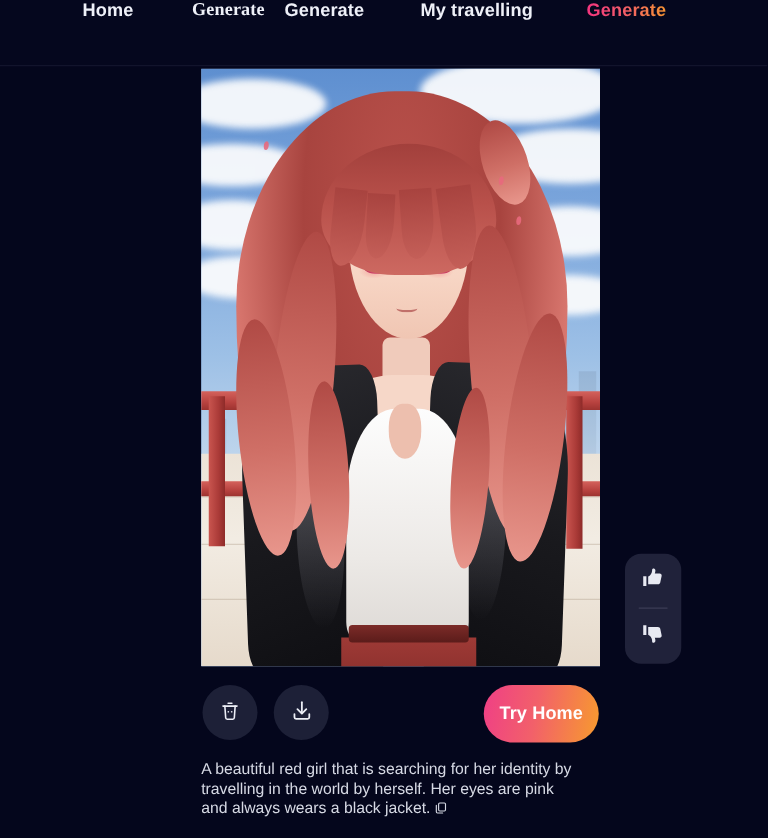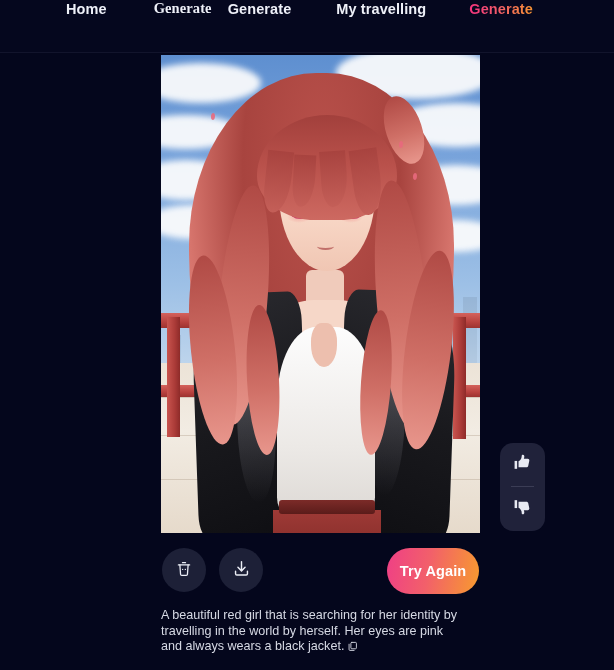--- a/index.html
+++ b/index.html
@@ -375,19 +375,19 @@
   <button class="circle-btn b2">
     <span>
       <svg width="19" height="19" viewBox="0 0 24 24" fill="none" stroke="#eceef6" stroke-width="1.8" stroke-linecap="round" stroke-linejoin="round" aria-hidden="true">
         <path d="M12 3.5v11"></path>
         <path d="M7.5 10.5 12 15l4.5-4.5"></path>
         <path d="M4.5 15.5v3.2a1.6 1.6 0 0 0 1.6 1.6h11.8a1.6 1.6 0 0 0 1.6-1.6v-3.2"></path>
       </svg>
     </span>
   </button>
 
-  <button class="try-again">Try Again</button>
+  <button class="try-again">Try Home</button>
 </div>
 
 <div class="prompt"><span>A beautiful red girl that is searching for her identity by travelling in the world by herself. Her eyes are pink and always wears a black jacket.</span><span class="copy-icon"><svg width="11" height="11" viewBox="0 0 24 24" fill="none" stroke="#d6d9e4" stroke-width="2" stroke-linecap="round" stroke-linejoin="round" aria-hidden="true">
         <rect x="8.5" y="3" width="12" height="14" rx="2"></rect>
         <path d="M15.5 20.5h-9a2 2 0 0 1-2-2V7"></path>
       </svg></span></div>
 
 </body></html>

